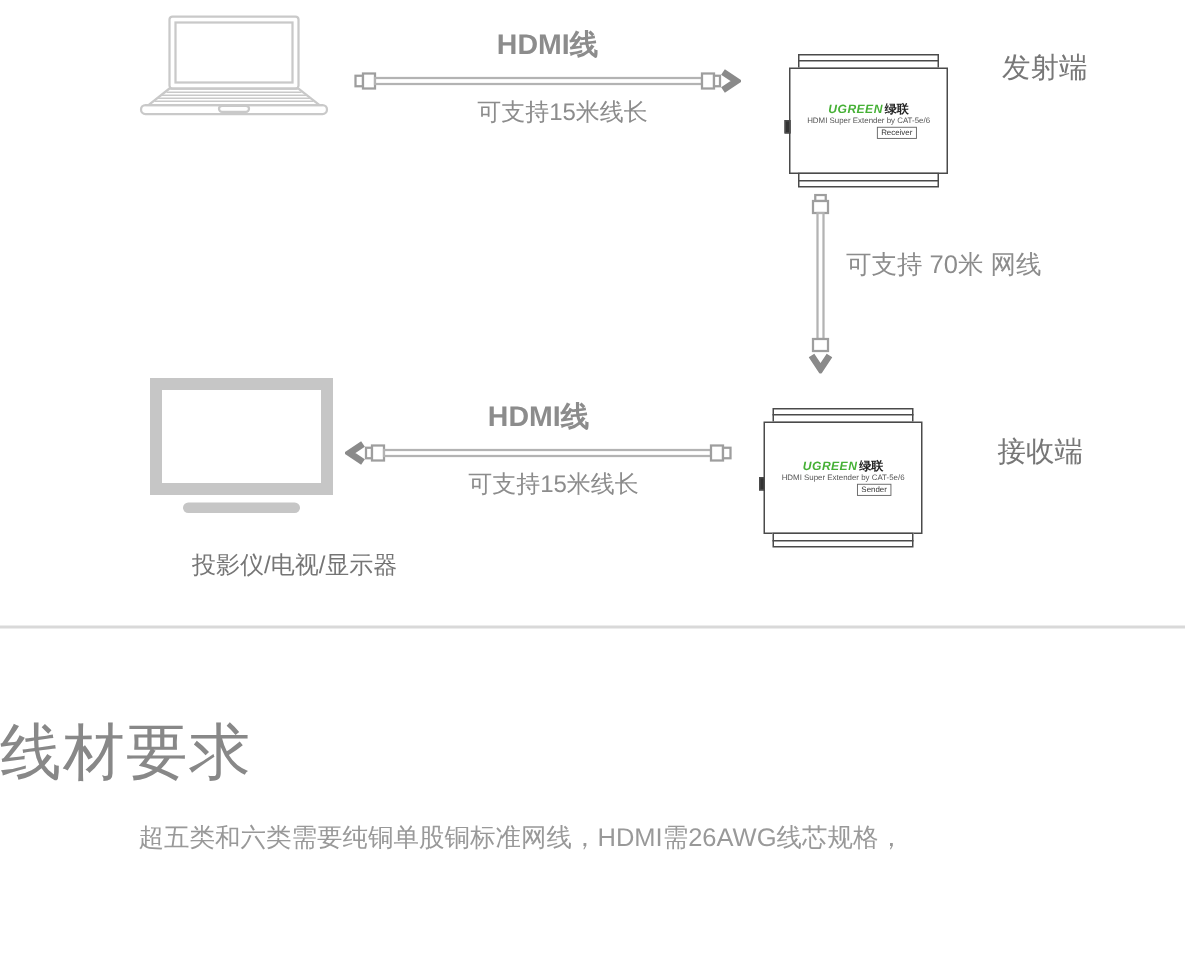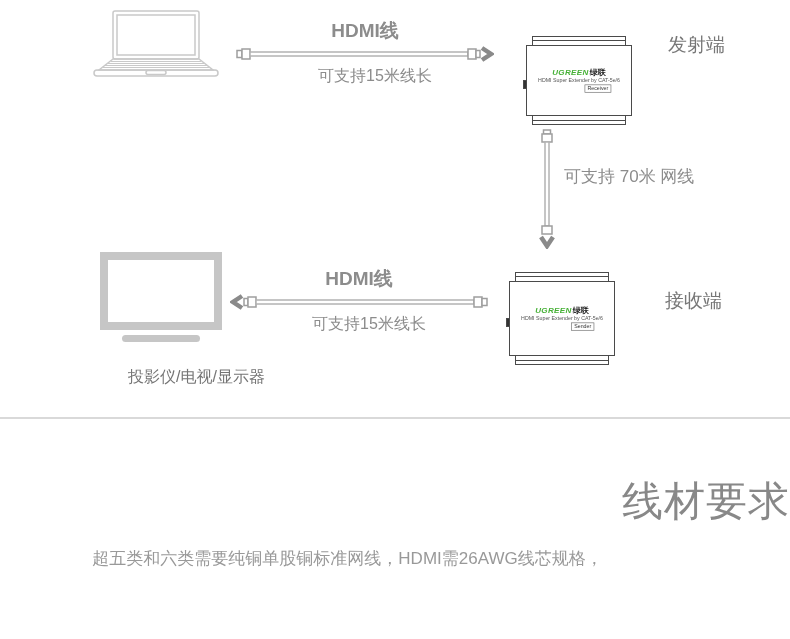--- a/index.html
+++ b/index.html
@@ -33,21 +33,21 @@
   .device-brand .cn { color:#222; margin-left:2px; }
   .device-model { font-size:8.5px; color:#555; white-space:nowrap; line-height:11px; }
   .device-port { font-size:8.5px; color:#333; border:1px solid #666; padding:0 4px; line-height:11px; align-self:flex-end; margin-right:14px; margin-top:1px; }
   .device-side-label { position:absolute; color:#777; font-size:19px; white-space:nowrap; }
 
   
   .vcable-label { position:absolute; color:#8c8c8c; font-size:17px; white-space:nowrap; }
 
   
   .divider { position:absolute; left:0; top:417px; width:790px; height:2px; background:#d9d9d9; }
-  .req-title { position:absolute; left:0; top:474px; width:790px; text-align:right;
+  .req-title { position:absolute; left:0; top:474px; width:790px; text-align:left;
                font-size:41px; color:#888; letter-spacing:1px; }
   .req-body  { position:absolute; left:0; top:547px; width:695px; text-align:center;
                font-size:17px; color:#999; }
 </style>
 </head>
 <body>
 
 <div class="page">
 
   <svg class="abs" style="left:93px; top:10px;" width="126" height="70" viewBox="0 0 126 70">

